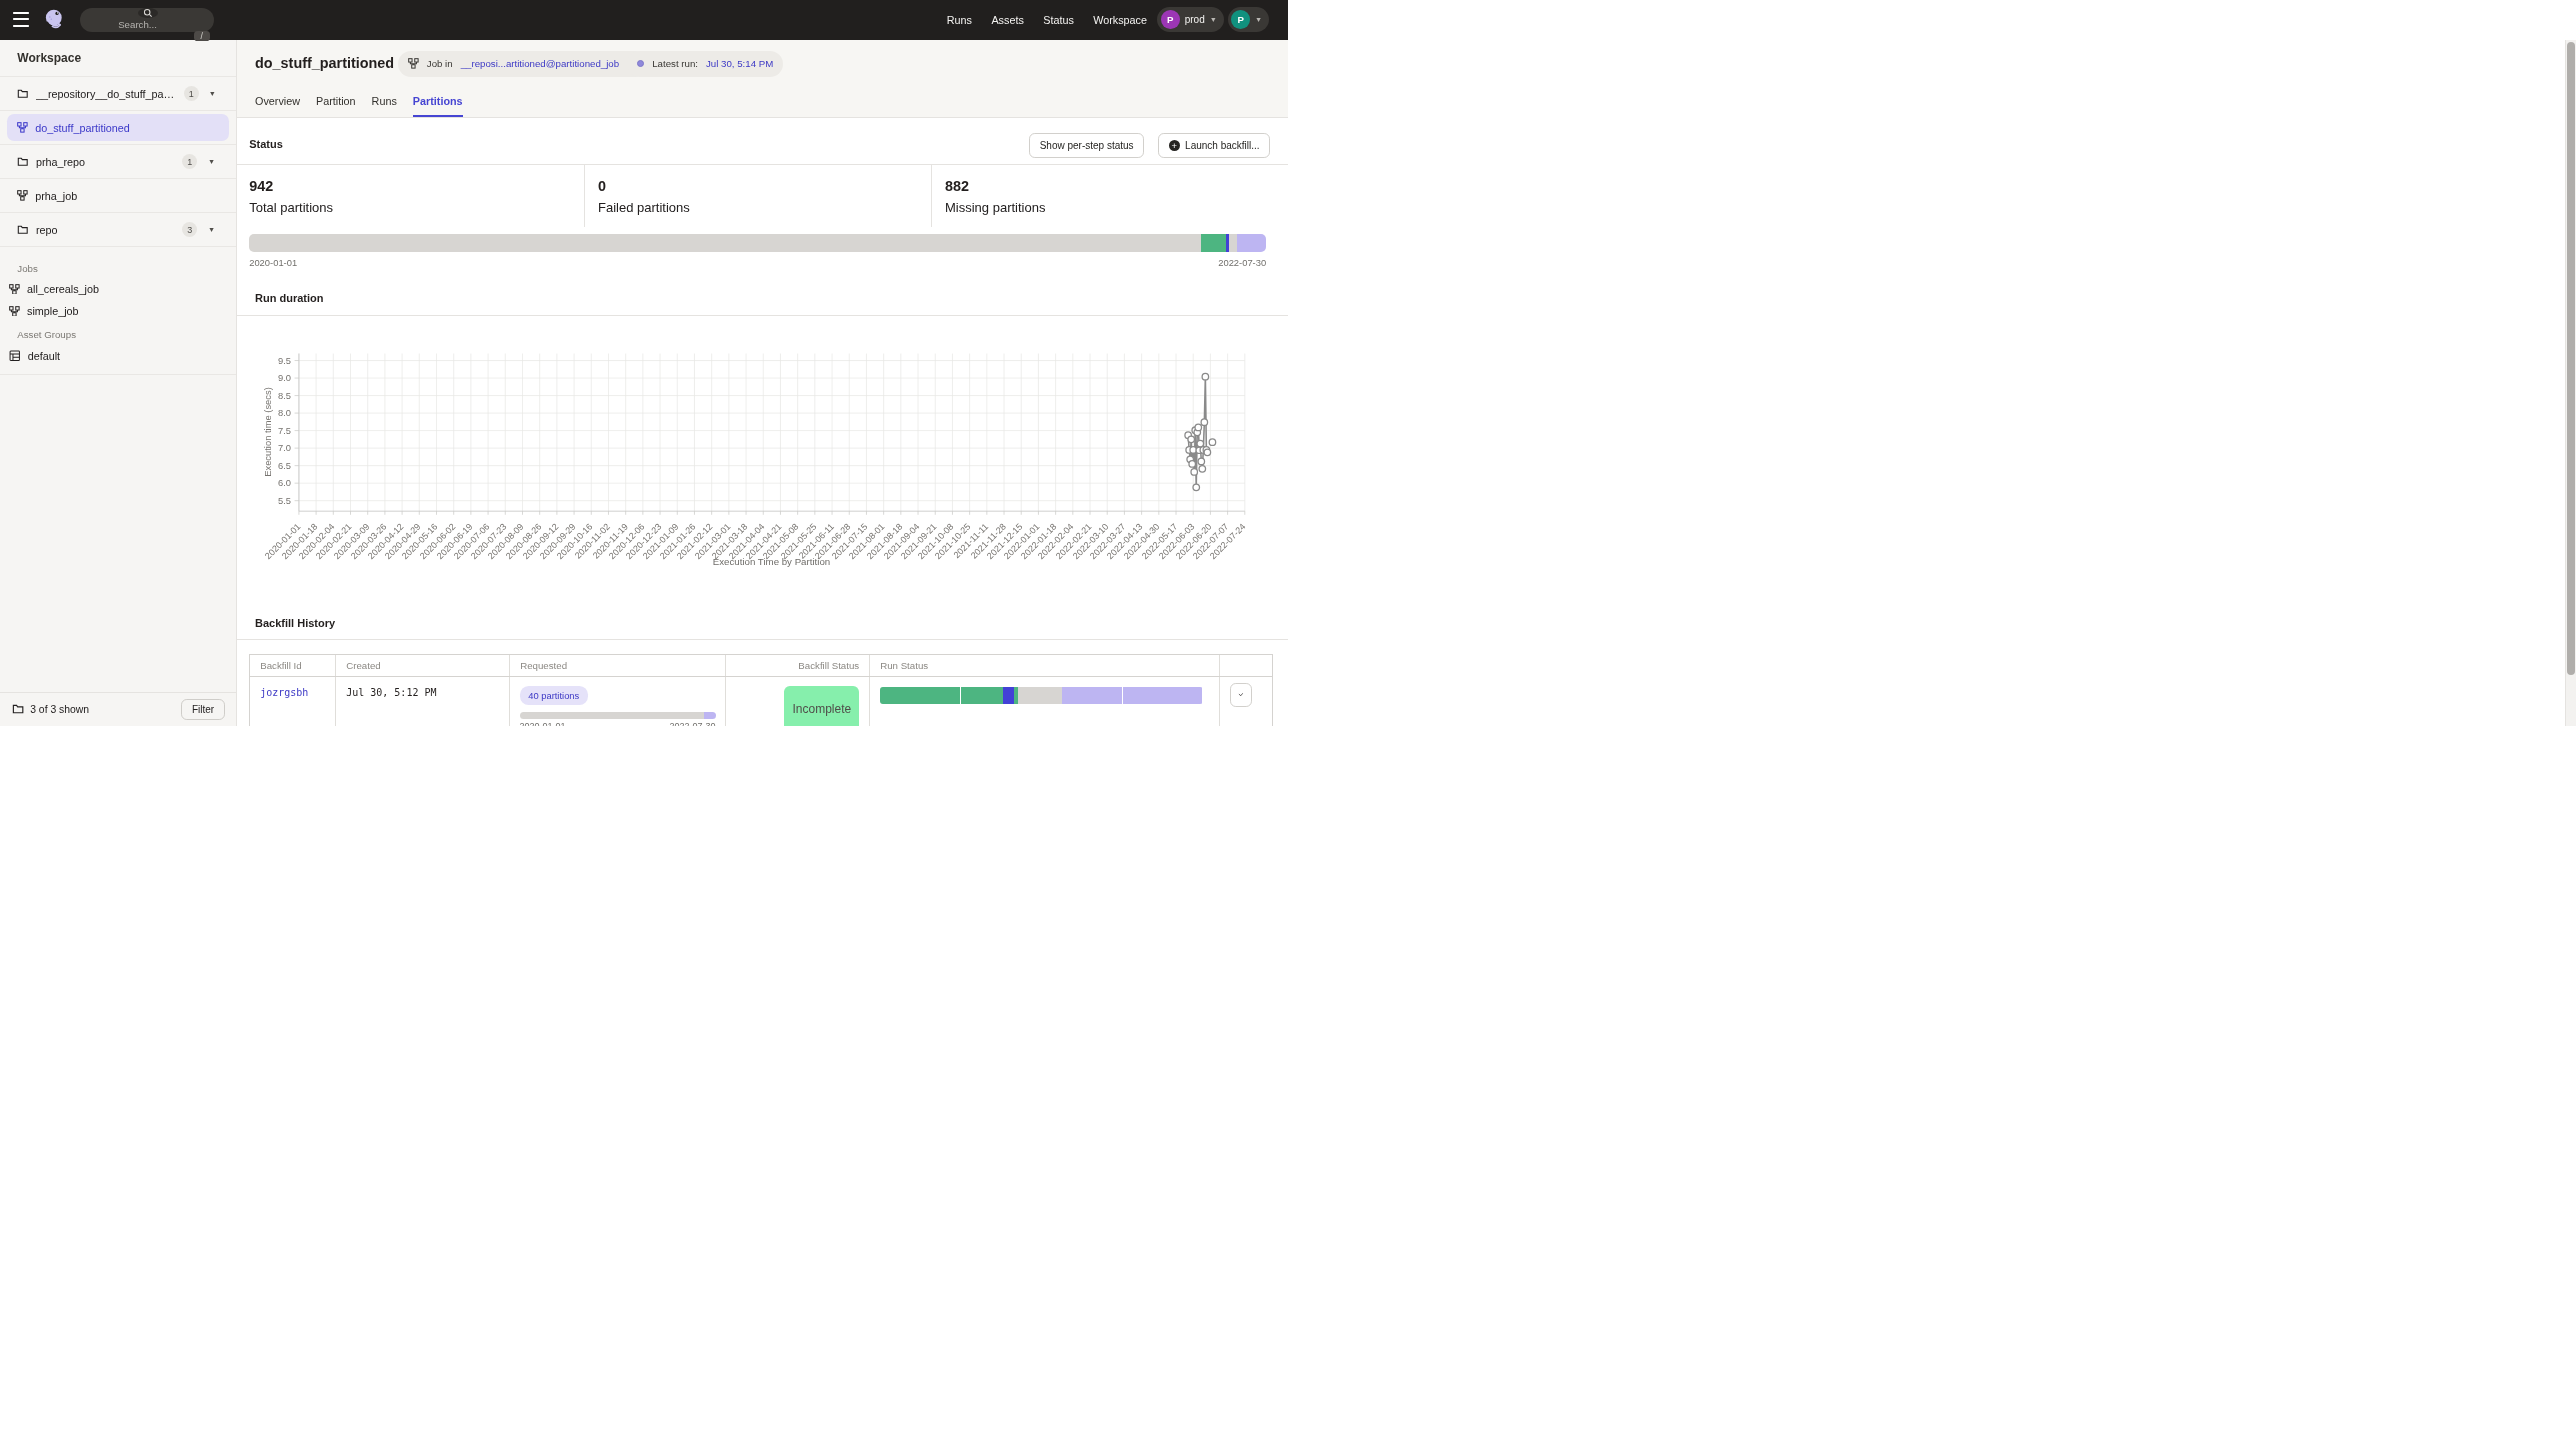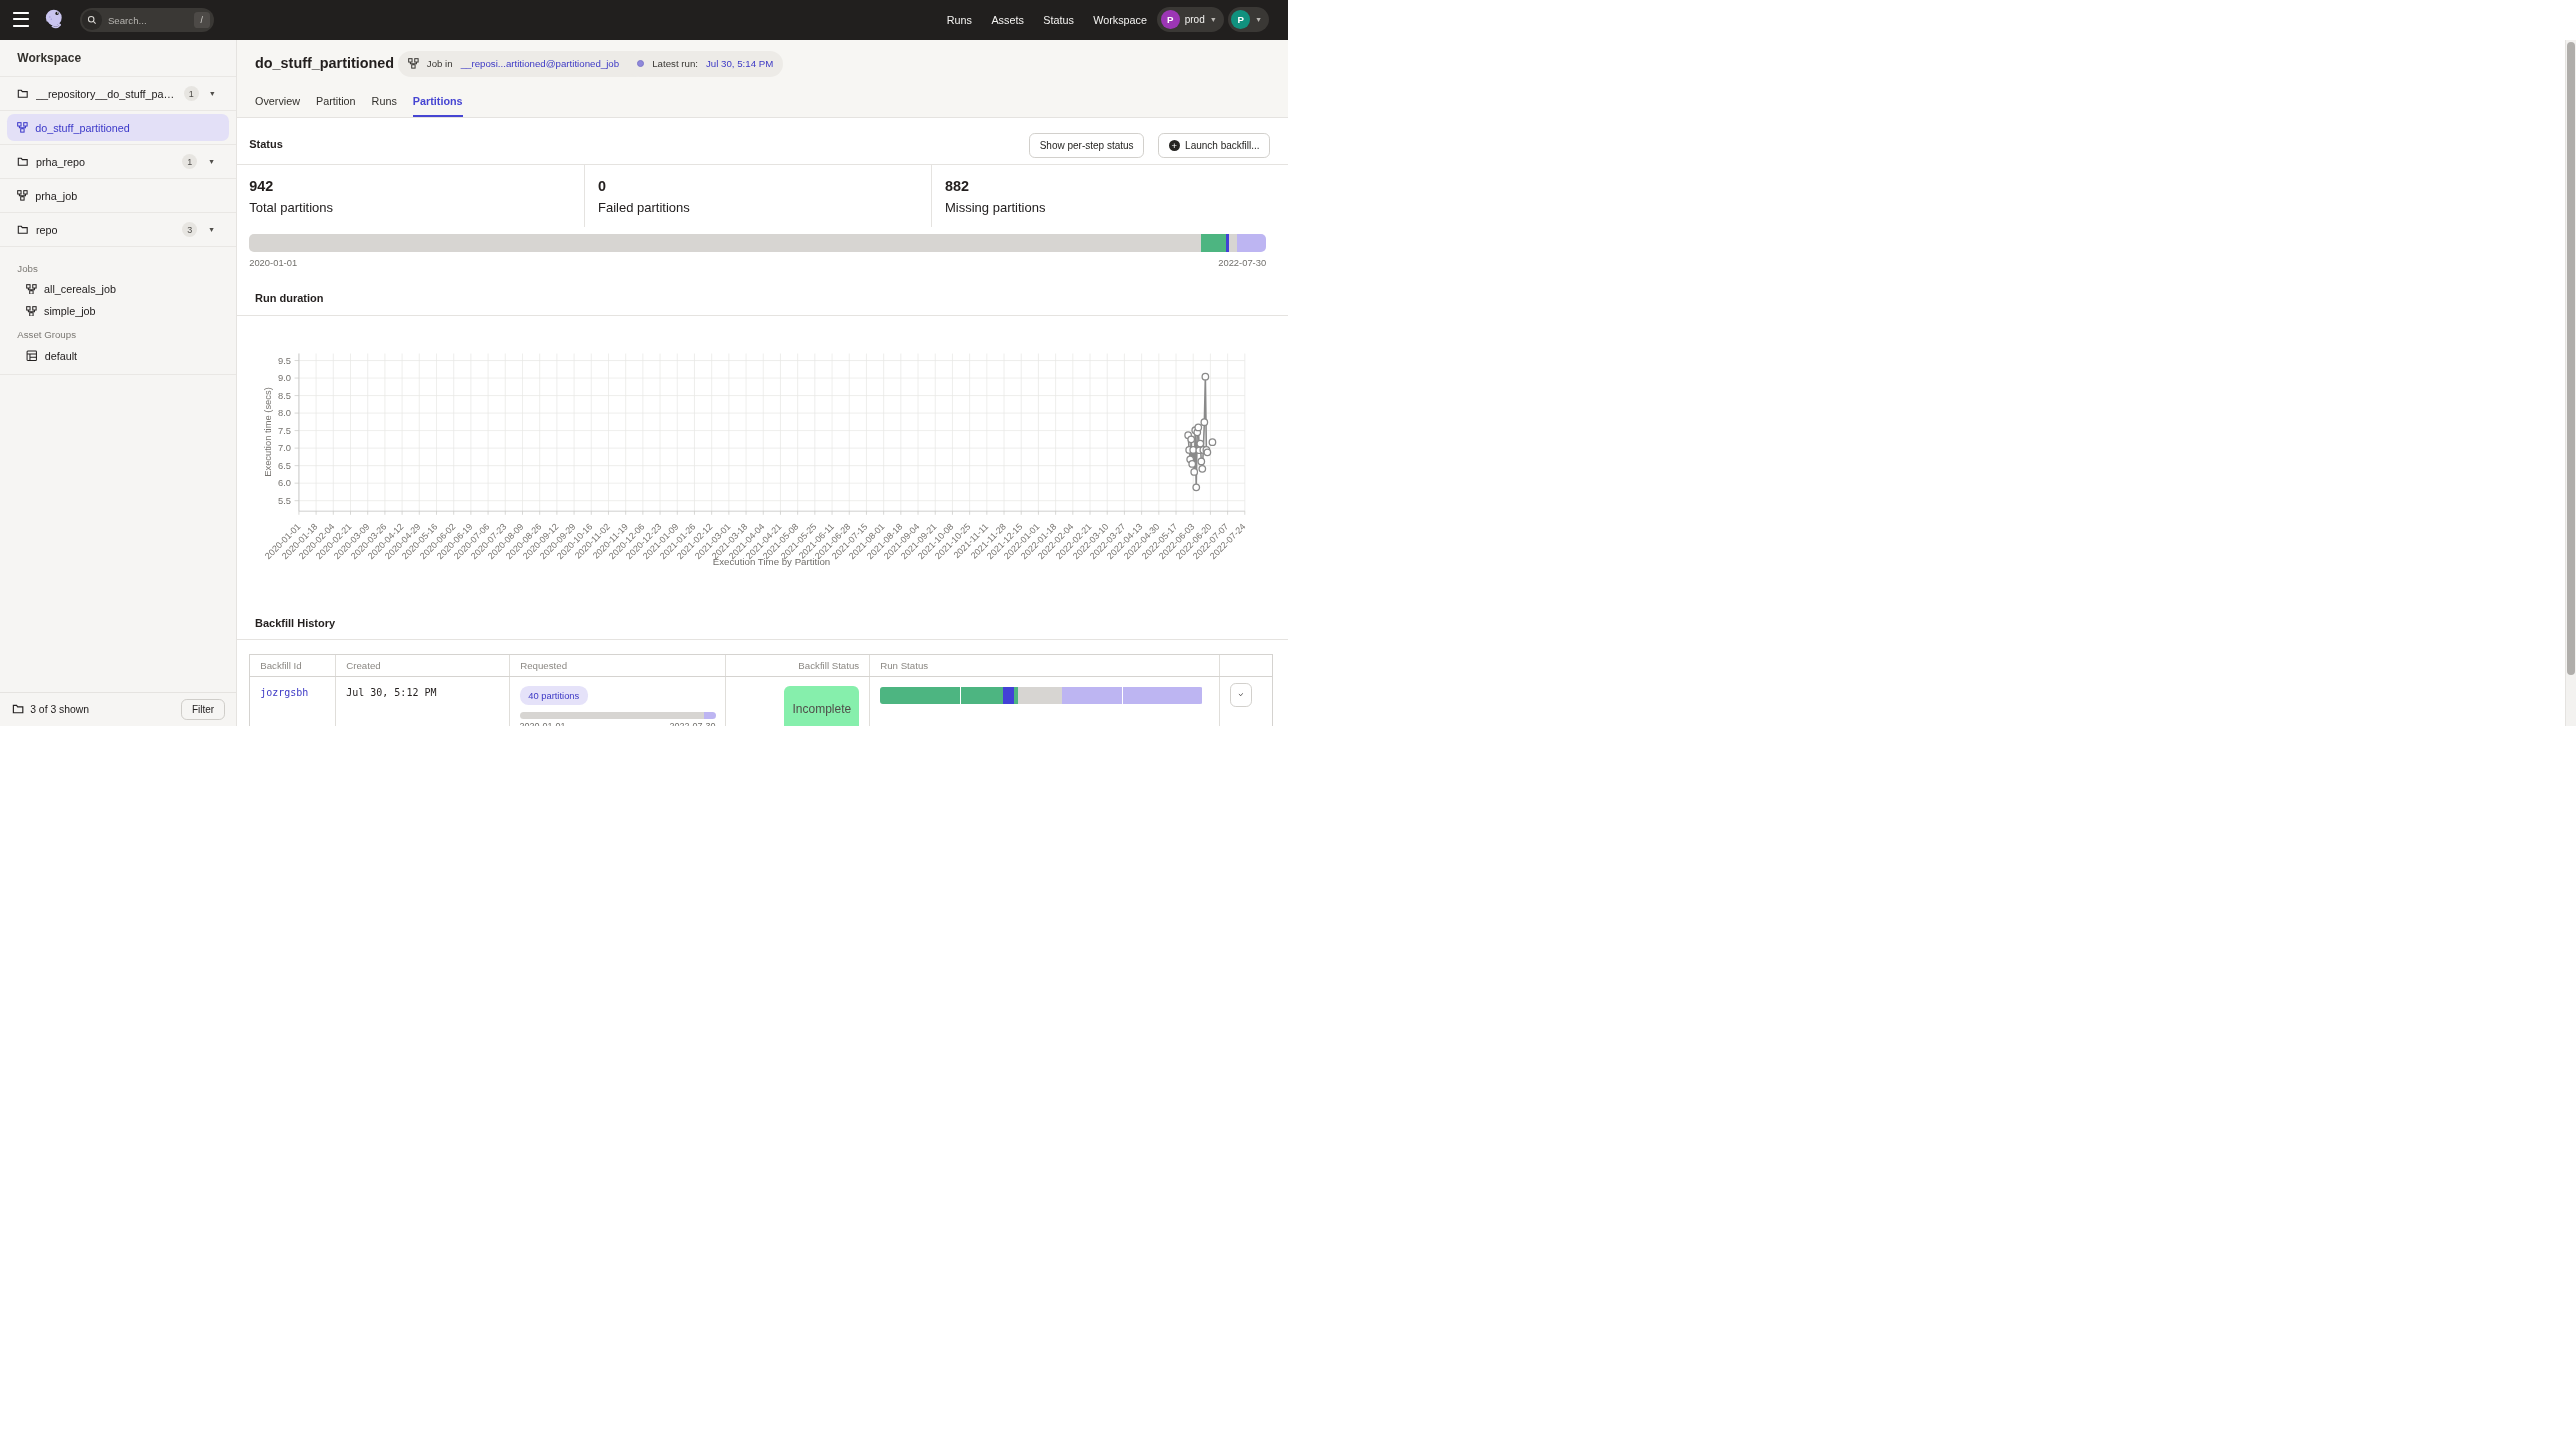--- a/index.html
+++ b/index.html
@@ -4,21 +4,21 @@
 <style>
   html,body{margin:0;padding:0;width:1288px;height:726px;overflow:hidden;
     font-family:"Liberation Sans",sans-serif;background:#fff;color:#231f1e;}
   *{box-sizing:border-box;}
 
   
   .navbar{position:absolute;left:0;top:0;width:1288px;height:40px;background:#211f1e;z-index:30;}
   .hamburger{position:absolute;left:13px;top:12.2px;width:16px;height:14.4px;display:flex;flex-direction:column;justify-content:space-between;cursor:pointer;}
   .hamburger span{display:block;height:1.9px;background:#fff;border-radius:0.7px;}
   .logo{position:absolute;left:43px;top:8px;}
-  .search-pill{position:absolute;left:80px;top:8px;width:134px;height:24px;background:#3a3835;border-radius:12.2px;display:flex;align-items:center;}
+  .search-pill{position:absolute;left:80px;top:8px;width:134px;height:24px;background:#3a3835;border-radius:12.2px;display:flex;align-items:center;flex-direction:column;}
   .search-disc{width:19.4px;height:19.4px;margin-left:2.2px;border-radius:50%;background:#2b2927;display:flex;align-items:center;justify-content:center;}
   .search-pill input{background:transparent;border:none;outline:none;color:#dedcd8;font-size:9.7px;width:66px;margin-left:4.3px;font-family:"Liberation Sans",sans-serif;}
   .search-pill input::placeholder{color:#b6b4b0;}
   .kbd-slash{margin-left:auto;margin-right:4.3px;width:16px;height:16px;border-radius:3.6px;background:#4d4a47;color:#d8d6d2;font-size:8.6px;display:flex;align-items:center;justify-content:center;}
   .nav-links{position:absolute;right:141px;top:0;height:40px;display:flex;align-items:center;gap:19.4px;}
   .nav-link{color:#f4f3f1;font-size:10.8px;cursor:pointer;}
   .nav-pill{position:absolute;top:7.2px;height:25px;background:#3a3835;border-radius:13px;display:flex;align-items:center;padding:0 7.2px 0 3.6px;gap:5px;cursor:pointer;}
   .nav-pill .avatar{width:18.7px;height:18.7px;border-radius:50%;color:#fff;font-size:9.7px;font-weight:700;display:flex;align-items:center;justify-content:center;}
   .nav-pill .plabel{color:#f4f3f1;font-size:10px;}
   .nav-caret{color:#b9b7b3;font-size:7.2px;}
@@ -28,21 +28,21 @@
   .sb-heading{height:37px;display:flex;align-items:center;padding:0 17.3px;font-size:12px;font-weight:600;color:#33312d;border-bottom:0.7px solid #e9e7e4;}
   .side-row{height:34px;border-bottom:0.7px solid #e9e7e4;display:flex;align-items:center;padding:0 7.2px;cursor:pointer;}
   .row-inner{flex:1;display:flex;align-items:center;gap:7.2px;height:27px;border-radius:7.2px;padding:0 10px;min-width:0;}
   .side-row.selected .row-inner{background:#e3e0f7;color:#3b38c9;}
   .side-row.selected .row-label{color:#3b38c9;}
   .row-label{font-size:10.8px;color:#232020;white-space:nowrap;overflow:hidden;text-overflow:ellipsis;}
   .count-badge{margin-left:auto;min-width:15px;height:15px;border-radius:8px;background:#e7e5e1;color:#504e4a;font-size:9px;display:flex;align-items:center;justify-content:center;padding:0 4.3px;}
   .row-caret{width:14.4px;text-align:center;color:#504e4a;font-size:7.2px;}
   .sb-sections{padding:8.6px 0 7.2px;border-bottom:0.7px solid #e9e7e4;}
   .section-label{padding:7.2px 17.3px 4.3px;font-size:9.7px;color:#7b7873;}
-  .section-item{height:22px;display:flex;align-items:center;gap:7.2px;padding:0 26px;font-size:10.8px;color:#232020;cursor:pointer;}
+  .section-item{height:22px;display:flex;align-items:center;gap:7.2px;padding:0 9px;font-size:10.8px;color:#232020;cursor:pointer;}
   .sb-footer{position:absolute;left:0;bottom:0;width:100%;height:34px;border-top:0.7px solid #e5e3e0;display:flex;align-items:center;padding:0 11.5px;gap:6.5px;background:#f6f5f3;}
   .sb-footer .shown{font-size:10.4px;color:#232020;}
   .filter-btn{margin-left:auto;border:0.7px solid #cfcdc9;background:#f6f5f3;border-radius:5.8px;padding:3.6px 9.4px;font-size:10px;color:#232020;cursor:pointer;font-family:"Liberation Sans",sans-serif;}
 
   
   .main{position:absolute;left:237px;top:40px;width:1051px;height:686px;background:#fff;overflow:hidden;}
   .main-header{position:absolute;left:0;top:0;width:100%;height:78px;background:#f7f6f3;border-bottom:0.7px solid #e5e3e0;}
   .page-title{position:absolute;left:18px;top:15px;font-size:14.4px;font-weight:700;color:#231f1e;}
   .hdr-pill{position:absolute;top:10.8px;height:26px;background:#edebe7;border-radius:13px;display:flex;align-items:center;padding:0 10px;gap:8px;font-size:9.7px;color:#3a3834;}
   .hdr-pill .link{color:#3d39c5;cursor:pointer;}

